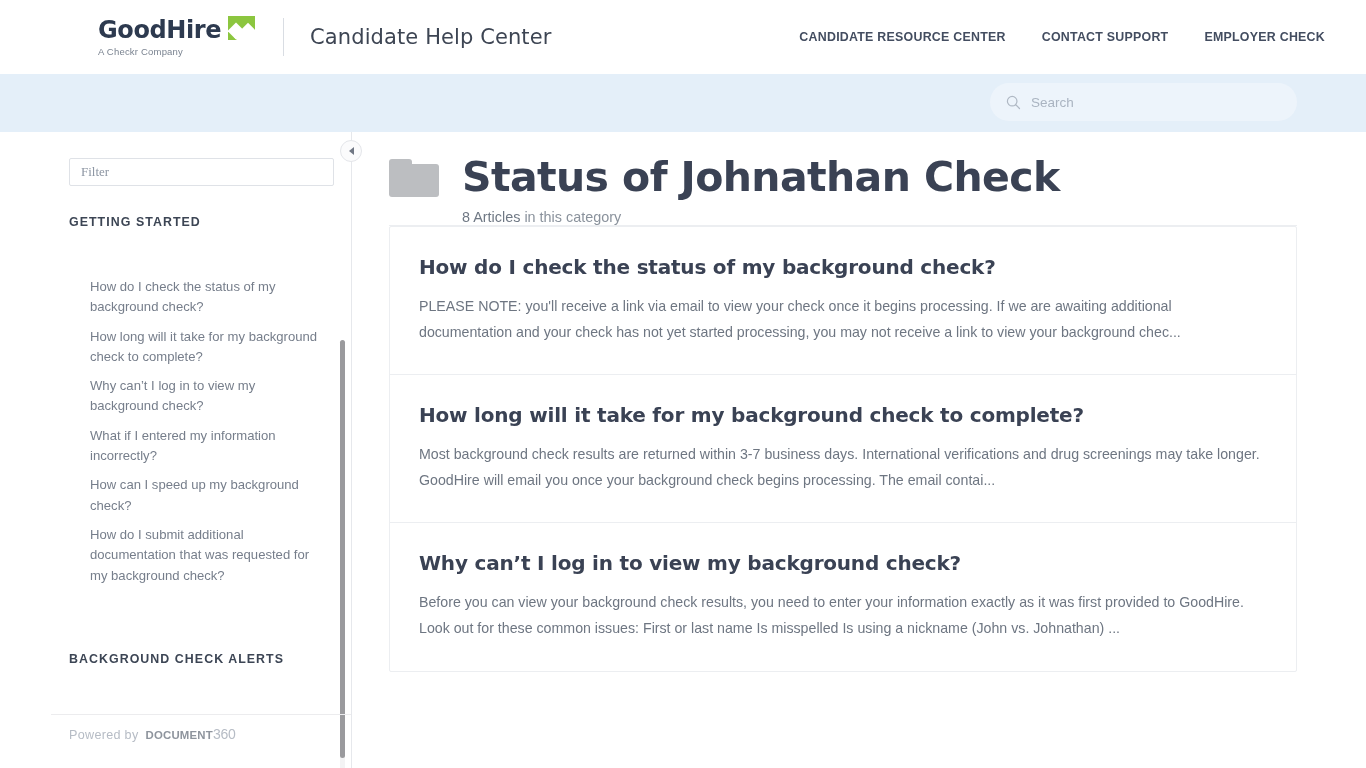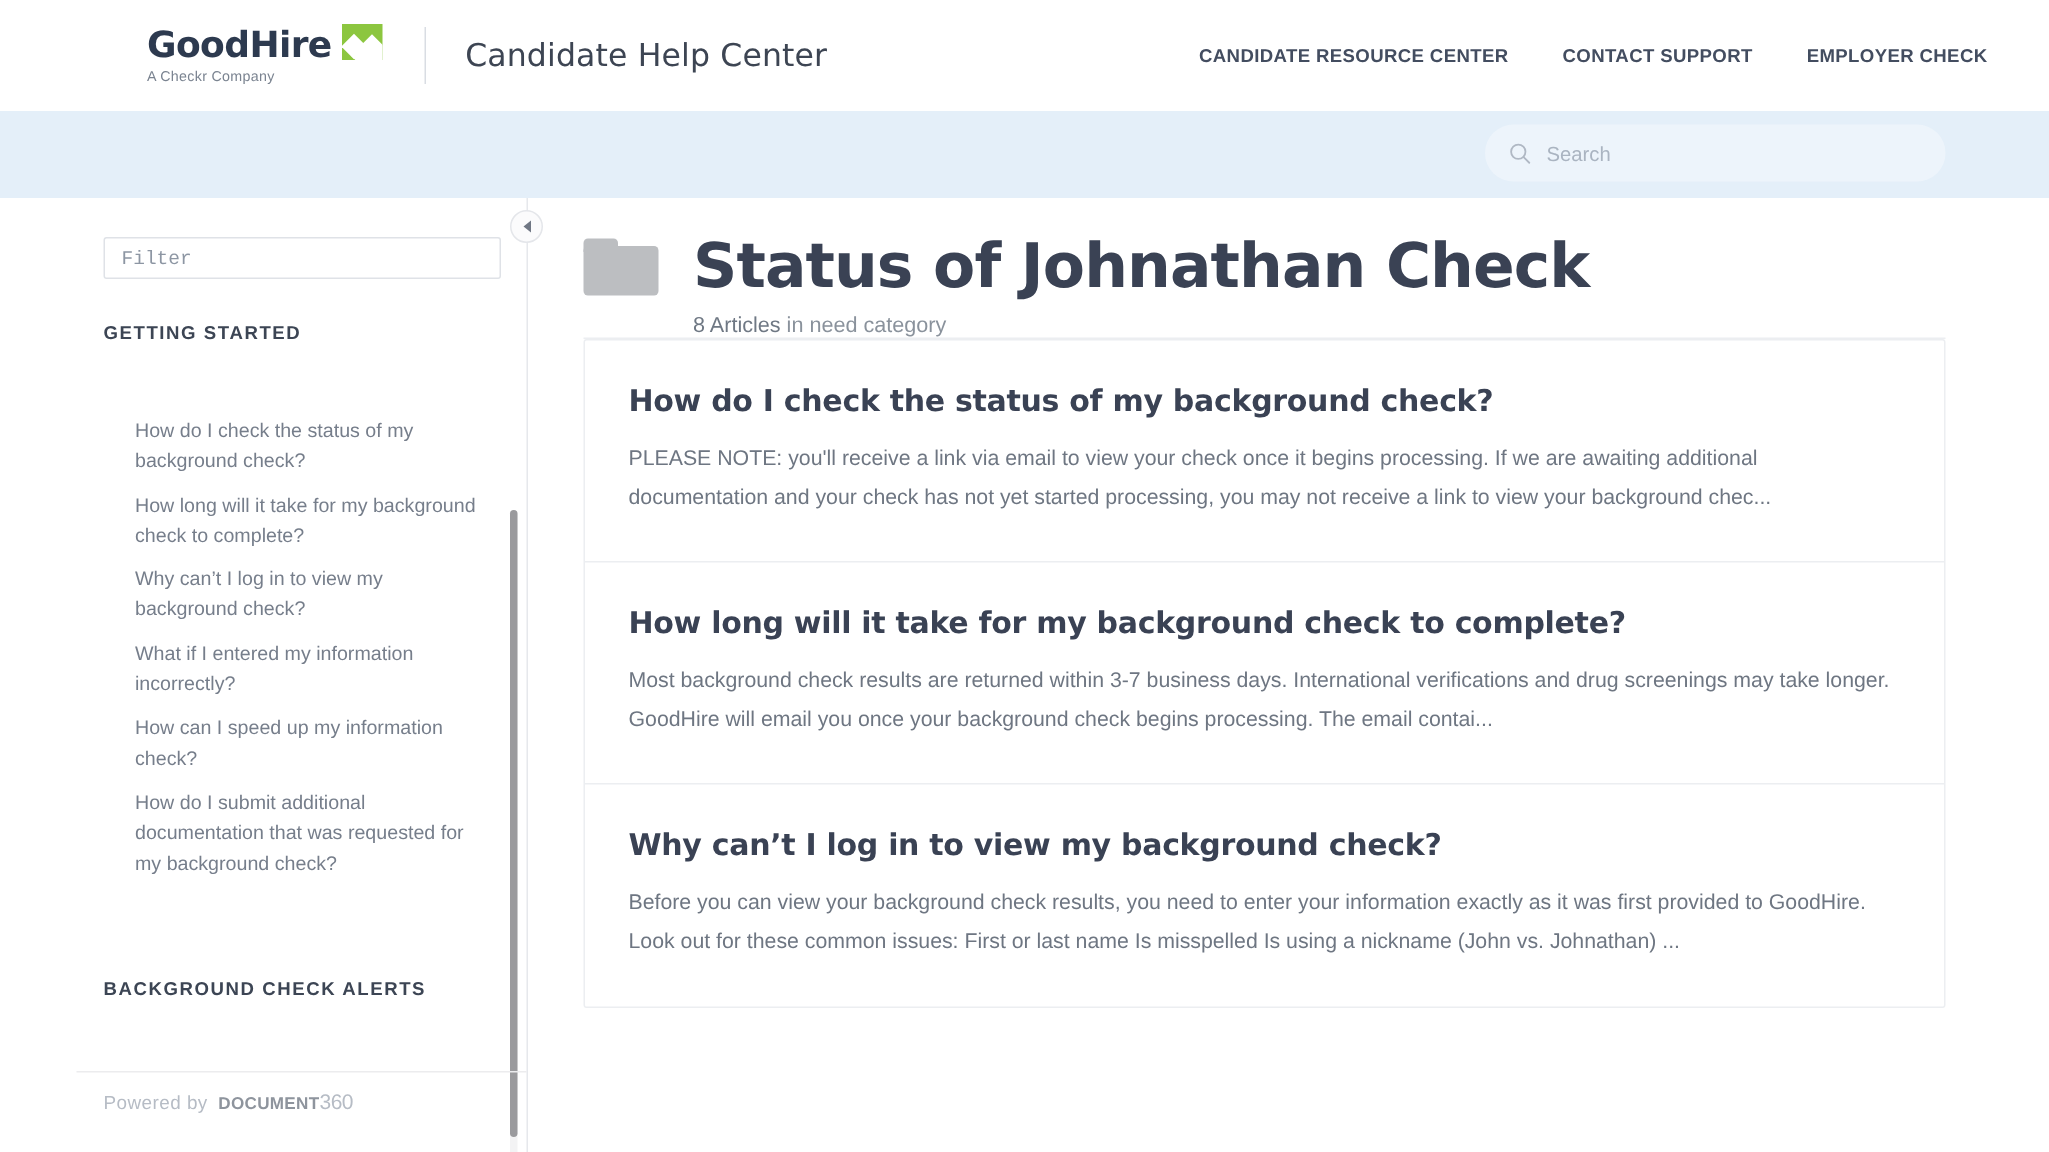--- a/index.html
+++ b/index.html
@@ -172,21 +172,21 @@
     padding: 26px 18px 0 18px;
   }
 
   .filter-input {
     width: 265px;
     height: 28px;
     border: 1px solid #dfe2e7;
     border-radius: 2px;
     background: #ffffff;
     padding: 0 11px;
-    font-family: Liberation Mono, monospace;
+    font-family: Liberation Serif, serif;
     font-size: 13px;
     color: #5a6472;
     outline: none;
   }
   .filter-input::placeholder { color: #8d96a3; }
 
   .collapse-btn {
     position: absolute;
     top: 8px;
     right: -11px;
@@ -452,21 +452,21 @@
 
   <div class="nav-scroll">
 
     <div class="nav-group-title">GETTING STARTED</div>
 
     <div class="nav-items">
       <a class="nav-item" href="#">How do I check the status of my background check?</a>
       <a class="nav-item" href="#">How long will it take for my background check to complete?</a>
       <a class="nav-item" href="#">Why can’t I log in to view my background check?</a>
       <a class="nav-item" href="#">What if I entered my information incorrectly?</a>
-      <a class="nav-item" href="#">How can I speed up my information check?</a>
+      <a class="nav-item" href="#">How can I speed up my background check?</a>
       <a class="nav-item" href="#">How do I submit additional documentation that was requested for my background check?</a>
     </div>
 
     <div class="group-spacer-a"></div>
 
     <div class="nav-group-title">BACKGROUND CHECK ALERTS</div>
 
     <div class="group-spacer-b"></div>
 
   </div>
@@ -484,21 +484,21 @@
 <main class="main">
 
   <div class="cat-header">
     <div class="cat-title-row">
       <span class="folder-icon">
         <span class="tab"></span>
           <span class="body"></span>
       </span>
       <h1 class="cat-title">Status of Johnathan Check</h1>
     </div>
-    <div class="cat-sub"><span class="count">8 Articles</span><span> in need category</span></div>
+    <div class="cat-sub"><span class="count">8 Articles</span><span> in this category</span></div>
   </div>
 
   <div class="article-list">
 
     <div class="article-card">
       <div class="article-title">How do I check the status of my background check?</div>
       <div class="article-excerpt">PLEASE NOTE: you'll receive a link via email to view your check once it begins processing. If we are awaiting additional documentation and your check has not yet started processing, you may not receive a link to view your background chec...</div>
     </div>
 
     <div class="article-card">

